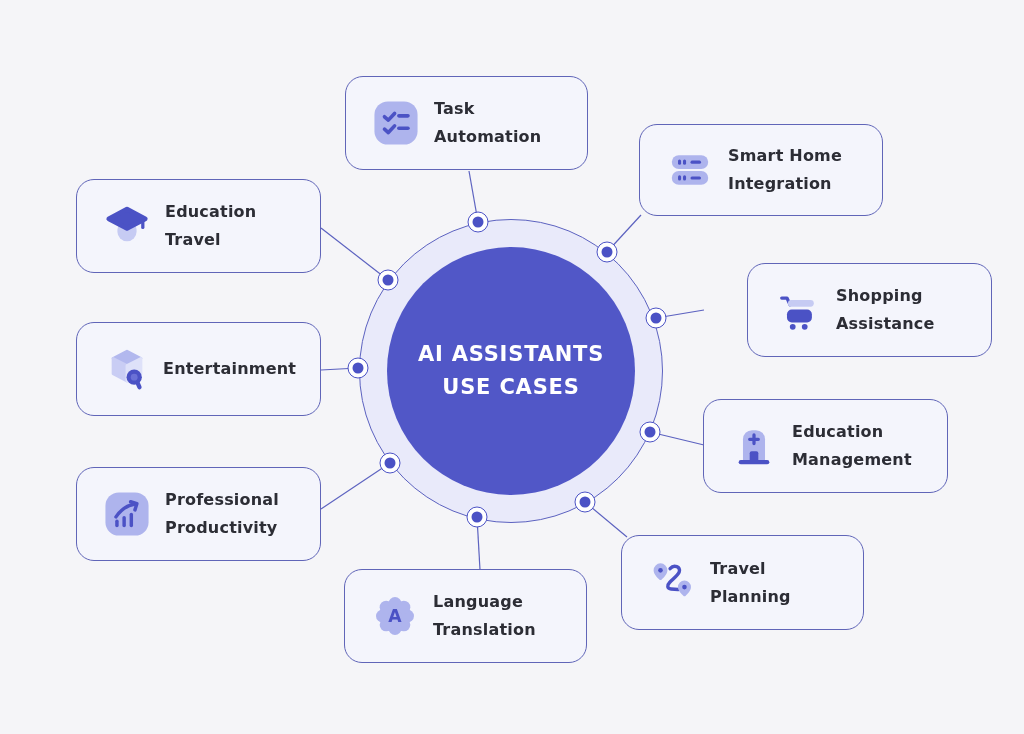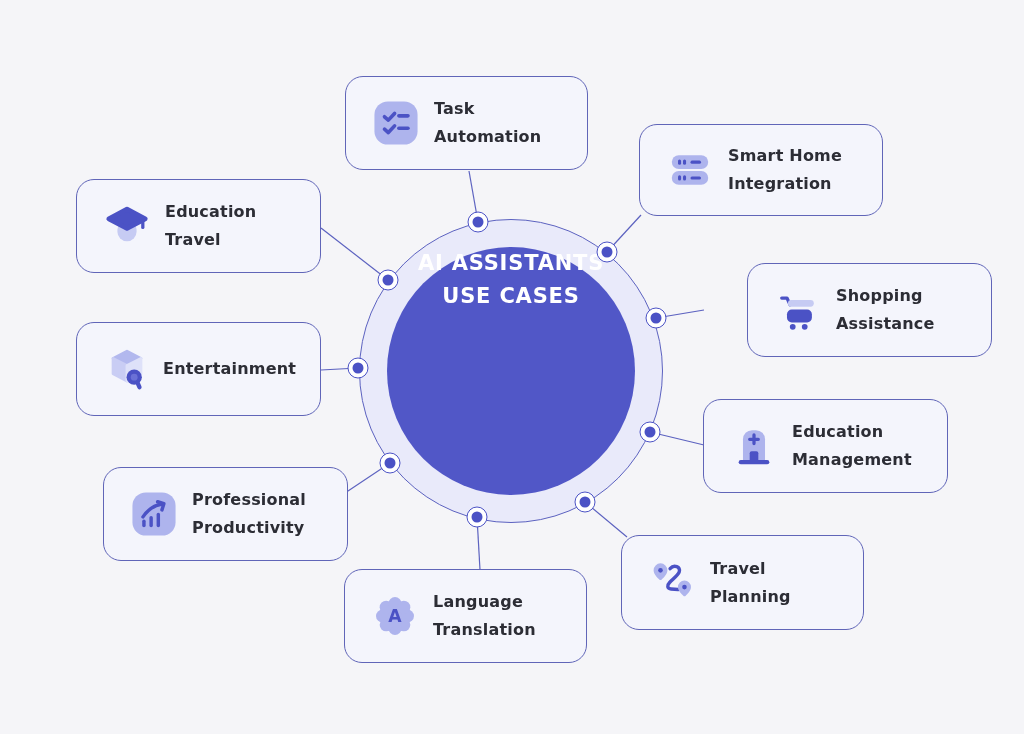--- a/index.html
+++ b/index.html
@@ -12,21 +12,21 @@
   html,body{margin:0;padding:0;}
   body{width:1024px;height:734px;background:var(--page-bg);
        font-family:"DejaVu Sans","Liberation Sans",sans-serif;}
   .canvas{position:relative;width:1024px;height:734px;overflow:hidden;}
   svg.connector-layer{position:absolute;left:0;top:0;z-index:1;}
   .hub-ring{position:absolute;left:359px;top:219px;width:304px;height:304px;
     border-radius:50%;background:var(--ring-fill);border:1px solid var(--connector);
     box-sizing:border-box;z-index:2;}
   .hub-circle{position:absolute;left:387px;top:247px;width:248px;height:248px;
     border-radius:50%;background:var(--center-fill);z-index:3;
-    display:flex;flex-direction:column;align-items:center;}
+    display:flex;flex-direction:column;align-items:center;justify-content:center;}
   .hub-title-line{color:var(--title);font-weight:bold;font-size:21px;
     letter-spacing:0.8px;line-height:33px;white-space:nowrap;}
   .dot{position:absolute;width:21px;height:21px;border-radius:50%;background:#fff;
     border:1.5px solid var(--icon-dark);box-sizing:border-box;z-index:4;
     transform:translate(-50%,-50%);display:flex;align-items:center;justify-content:center;}
   .dot-inner{width:11px;height:11px;border-radius:50%;background:var(--icon-dark);}
   .card{position:absolute;box-sizing:border-box;background:var(--card-bg);
     border:1px solid var(--card-border);border-radius:18px;z-index:5;
     display:flex;align-items:center;padding-left:27px;padding-right:20px;gap:15px;}
   .card .icon{width:46px;height:46px;flex:0 0 auto;display:block;}
@@ -179,21 +179,21 @@
             <circle cx="33.2" cy="14.8" r="6.8"></circle>
           </g>
    <text x="24" y="30.5" text-anchor="middle" font-size="18" font-weight="bold" fill="var(--icon-dark)" font-family="DejaVu Sans,sans-serif">A</text>
         </svg>
       </span>
     <div class="label">
       <div class="label-line">Language</div>
       <div class="label-line">Translation</div>
     </div>
   </div>
-    <div class="card" style="left: 76px; top: 467px; width: 245px; height: 94px; margin-left: 27px;">
+    <div class="card" style="left: 76px; top: 467px; width: 245px; height: 94px;">
     <span class="icon">
         <svg viewBox="0 0 48 48">
           <rect x="1.5" y="1.5" width="45" height="45" rx="14" fill="var(--icon-light)"></rect>
    <path d="M13.5 36v-4.5" stroke="var(--icon-dark)" fill="none" stroke-linecap="round" stroke-linejoin="round" stroke-width="3.6"></path>
    <path d="M21 36v-8" stroke="var(--icon-dark)" fill="none" stroke-linecap="round" stroke-linejoin="round" stroke-width="3.6"></path>
    <path d="M28.5 36V24.5" stroke="var(--icon-dark)" fill="none" stroke-linecap="round" stroke-linejoin="round" stroke-width="3.6"></path>
    <path d="M12.5 27c5.5-8 13-12.5 20-13.5" stroke="var(--icon-dark)" fill="none" stroke-linecap="round" stroke-linejoin="round" stroke-width="3.6"></path>
    <path d="M27.8 11.2l6.5 2-2 6.5" stroke="var(--icon-dark)" fill="none" stroke-linecap="round" stroke-linejoin="round" stroke-width="3.6"></path>
         </svg>
       </span>

